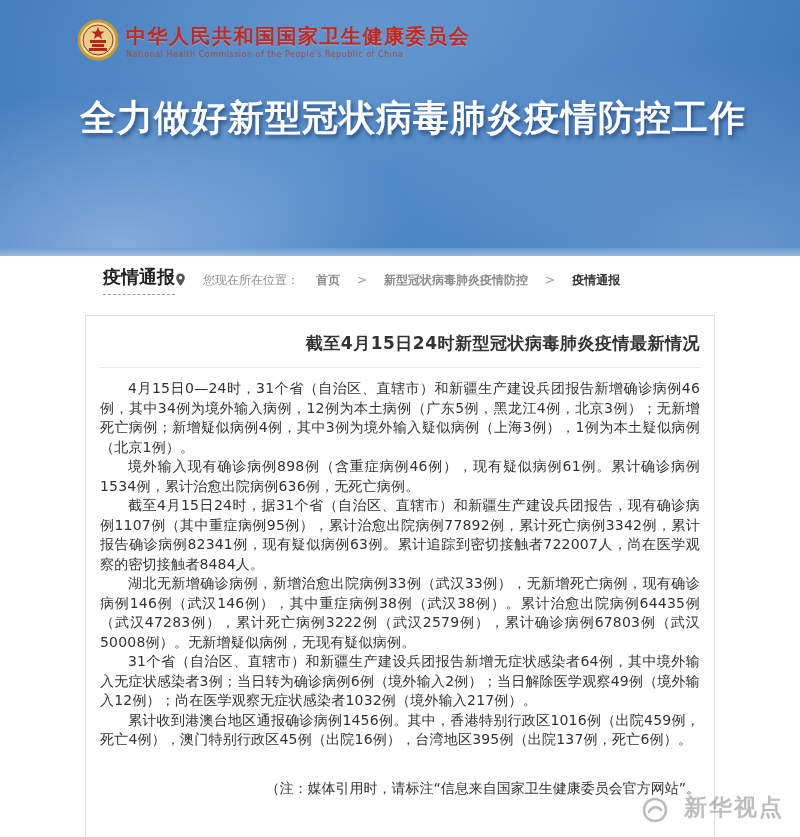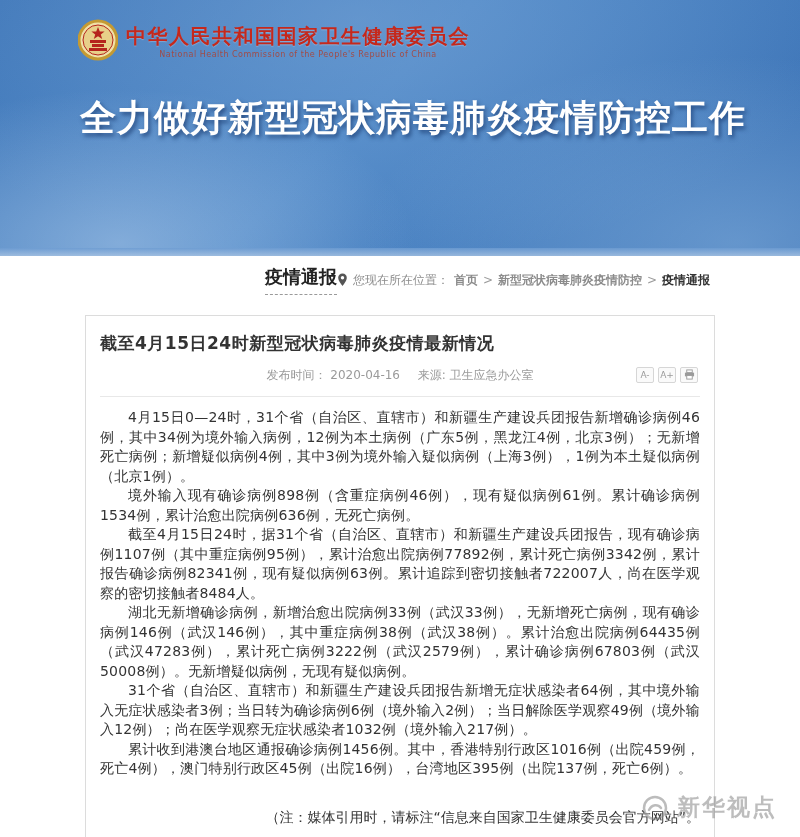--- a/index.html
+++ b/index.html
@@ -22,51 +22,51 @@
     background:linear-gradient(#6d9cd2,#a8c3e2);opacity:.8;
   }
   .site-ident{position:absolute;left:78px;top:18px;display:flex;align-items:flex-start;cursor:pointer;}
   .emblem{width:40px;height:46px;margin-right:8px;}
   .site-text{padding-top:7px;}
   .site-cn{
     font-size:20px;font-weight:bold;color:#c5281c;letter-spacing:1.5px;line-height:22px;
     text-shadow:0 1px 1px rgba(255,255,255,.25);
   }
   .site-en{
-    font-size:8px;color:#a8453a;letter-spacing:.5px;margin-top:3px;opacity:.9;text-align:center;
+    font-size:8px;color:#a8453a;letter-spacing:.5px;margin-top:3px;opacity:.9;
   }
   .slogan{
     position:absolute;left:63px;top:94px;width:700px;
     font-size:36px;font-weight:bold;color:#ffffff;letter-spacing:1px;
     text-shadow:2px 3px 4px rgba(22,52,105,.7);
     white-space:nowrap;
     text-align:center;
   }
   
   .navrow{
-    position:absolute;top:258px;left:80px;width:630px;height:44px;
-    display:flex;align-items:center;justify-content:flex-end;
+    position:absolute;top:258px;left:103px;width:630px;height:44px;
+    display:flex;align-items:center;justify-content:flex-start;
   }
   .section-title{
     font-size:18px;font-weight:bold;color:#222;
     border-bottom:1px dashed #9a9a9a;padding-bottom:5px;
   }
-  .breadcrumb{display:flex;align-items:center;gap:5px;font-size:12px;color:#8c8c8c;}
+  .breadcrumb{display:flex;align-items:center;gap:17px;font-size:12px;color:#8c8c8c;}
   .breadcrumb .pin{width:11px;height:14px;flex:0 0 auto;}
   .crumb{color:#8c8c8c;text-decoration:none;cursor:pointer;font-weight:bold;}
   .crumb.current{color:#333;font-weight:bold;}
   .crumb-sep{color:#9a9a9a;}
   
   .article-box{
     position:absolute;top:315px;left:85px;width:630px;height:540px;
     box-sizing:border-box;border:1px solid #dcdcdc;border-bottom:none;
     background:#fff;padding:16px 14px 0 14px;
   }
   .article-title{
-    text-align:left;font-size:17px;font-weight:bold;color:#333;
+    text-align:right;font-size:17px;font-weight:bold;color:#333;
     margin:0 0 12px 0;letter-spacing:.5px;
   }
   .meta-row{position:relative;height:20px;text-align:center;font-size:12px;color:#9a9a9a;}
   .meta-row .sep{display:inline-block;width:10px;}
   .toolbar{position:absolute;right:2px;top:0;display:flex;gap:4px;}
   .tool-btn{
     width:18px;height:16px;border:1px solid #d6d6d6;border-radius:2px;background:#fafafa;
     color:#9a9a9a;font-size:9px;line-height:15px;text-align:center;cursor:pointer;
     box-sizing:border-box;
   }
@@ -75,21 +75,21 @@
     margin:0;text-indent:2em;font-size:14px;line-height:19.5px;color:#333;
     text-align:justify;letter-spacing:.2px;
   }
   .note{
     margin-top:30px;font-size:14px;color:#333;
     text-align:right;white-space:nowrap;overflow:hidden;
   }
   
   .watermark{
     position:absolute;left:642px;top:792px;z-index:6;
-    display:flex;align-items:center;gap:9px;
+    display:flex;align-items:flex-end;gap:16px;
     color:rgba(135,135,135,.55);font-size:23px;font-weight:bold;letter-spacing:2px;
     pointer-events:none;
   }
   .wm-logo{width:26px;height:26px;opacity:.55;}
 </style>
 </head>
 <body>
 
 <div class="banner">
   <div class="site-ident">
@@ -122,39 +122,20 @@
     <span class="crumb-sep">&gt;</span>
     <span class="crumb">新型冠状病毒肺炎疫情防控</span>
     <span class="crumb-sep">&gt;</span>
     <span class="crumb current">疫情通报</span>
   </div>
 </div>
 
 <div class="article-box">
   <h1 class="article-title">截至4月15日24时新型冠状病毒肺炎疫情最新情况</h1>
 
-  <div class="meta-row">
-    <span>发布时间：</span>
-    <span>2020-04-16</span>
-    <span class="sep"></span>
-    <span>来源:</span>
-    <span>卫生应急办公室</span>
-
-    <div class="toolbar">
-      <div class="tool-btn">A-</div>
-      <div class="tool-btn">A+</div>
-      <div class="tool-btn">
-        <svg width="11" height="11" viewBox="0 0 12 12" style="margin-top:1px">
-          <rect x="3" y="1" width="6" height="3" fill="none" stroke="#9a9a9a"></rect>
-          <rect x="1" y="4" width="10" height="4" fill="#9a9a9a"></rect>
-          <rect x="3" y="7" width="6" height="4" fill="#fff" stroke="#9a9a9a"></rect>
-        </svg>
-      </div>
-    </div>
-  </div>
 
   <div class="divider"></div>
 
   <div>
       <p class="para">4月15日0—24时，31个省（自治区、直辖市）和新疆生产建设兵团报告新增确诊病例46例，其中34例为境外输入病例，12例为本土病例（广东5例，黑龙江4例，北京3例）；无新增死亡病例；新增疑似病例4例，其中3例为境外输入疑似病例（上海3例），1例为本土疑似病例（北京1例）。</p>
       <p class="para">境外输入现有确诊病例898例（含重症病例46例），现有疑似病例61例。累计确诊病例1534例，累计治愈出院病例636例，无死亡病例。</p>
       <p class="para">截至4月15日24时，据31个省（自治区、直辖市）和新疆生产建设兵团报告，现有确诊病例1107例（其中重症病例95例），累计治愈出院病例77892例，累计死亡病例3342例，累计报告确诊病例82341例，现有疑似病例63例。累计追踪到密切接触者722007人，尚在医学观察的密切接触者8484人。</p>
       <p class="para">湖北无新增确诊病例，新增治愈出院病例33例（武汉33例），无新增死亡病例，现有确诊病例146例（武汉146例），其中重症病例38例（武汉38例）。累计治愈出院病例64435例（武汉47283例），累计死亡病例3222例（武汉2579例），累计确诊病例67803例（武汉50008例）。无新增疑似病例，无现有疑似病例。</p>
       <p class="para">31个省（自治区、直辖市）和新疆生产建设兵团报告新增无症状感染者64例，其中境外输入无症状感染者3例；当日转为确诊病例6例（境外输入2例）；当日解除医学观察49例（境外输入12例）；尚在医学观察无症状感染者1032例（境外输入217例）。</p>
       <p class="para">累计收到港澳台地区通报确诊病例1456例。其中，香港特别行政区1016例（出院459例，死亡4例），澳门特别行政区45例（出院16例），台湾地区395例（出院137例，死亡6例）。</p>

